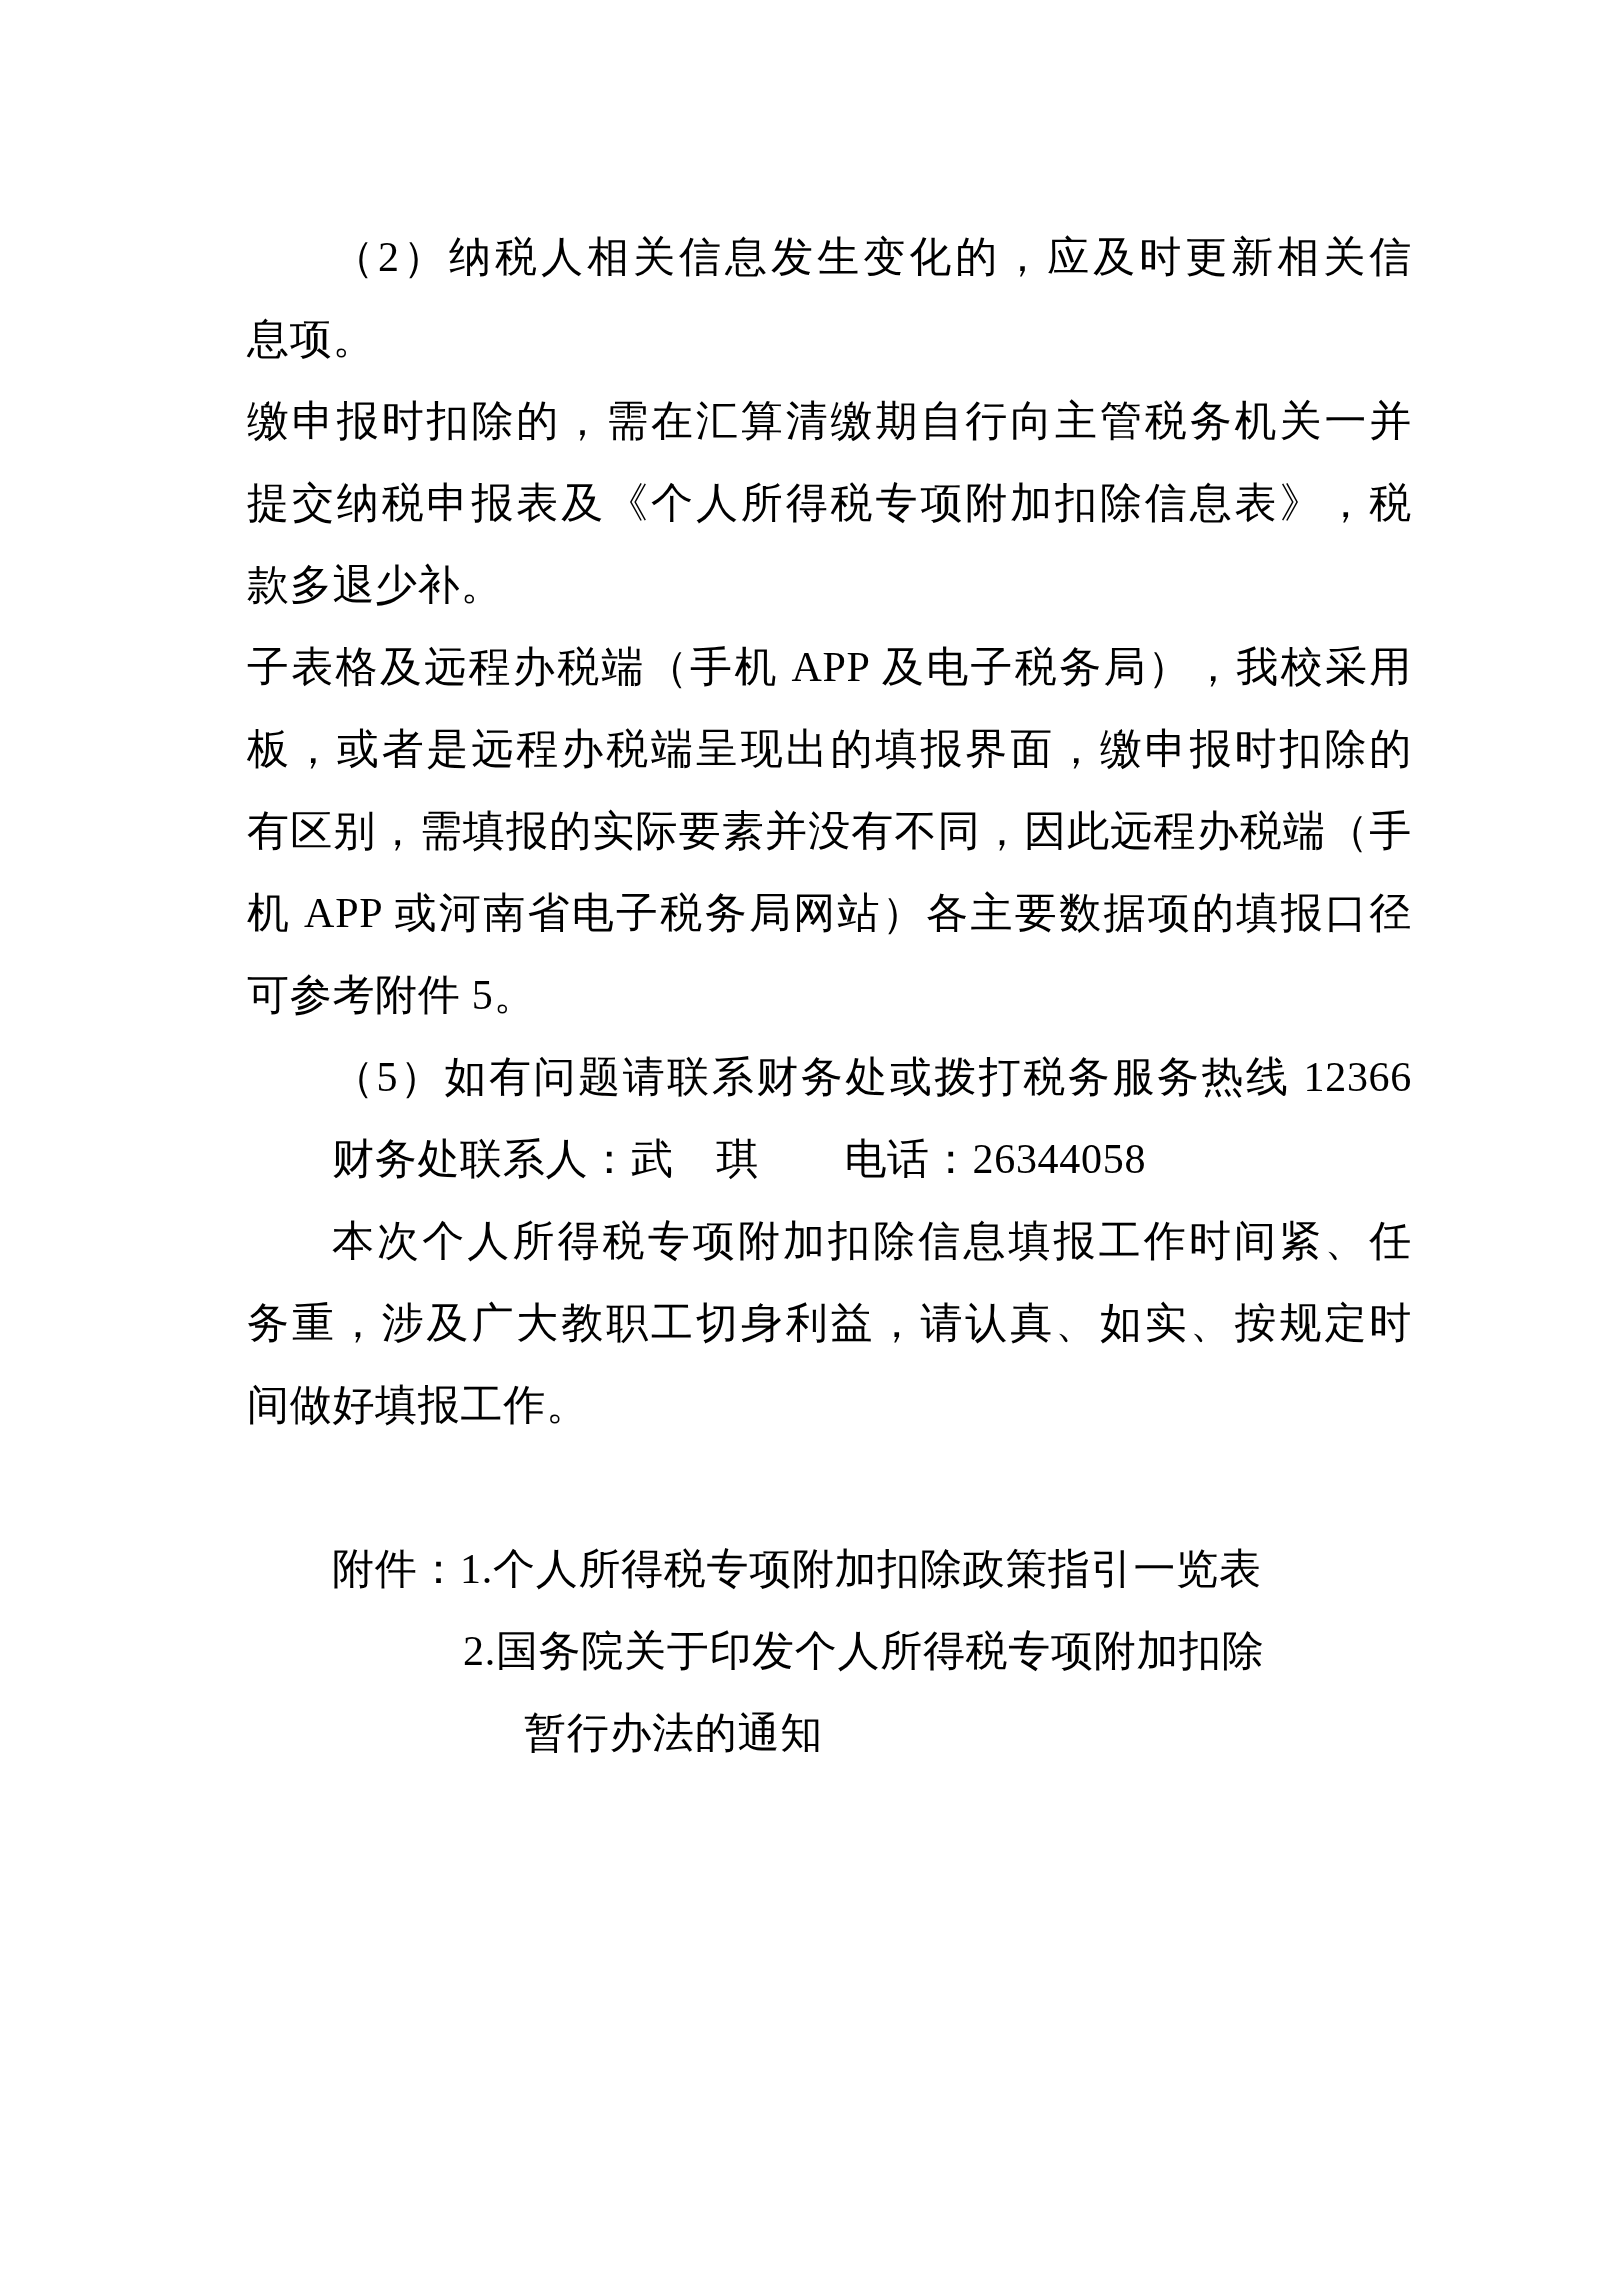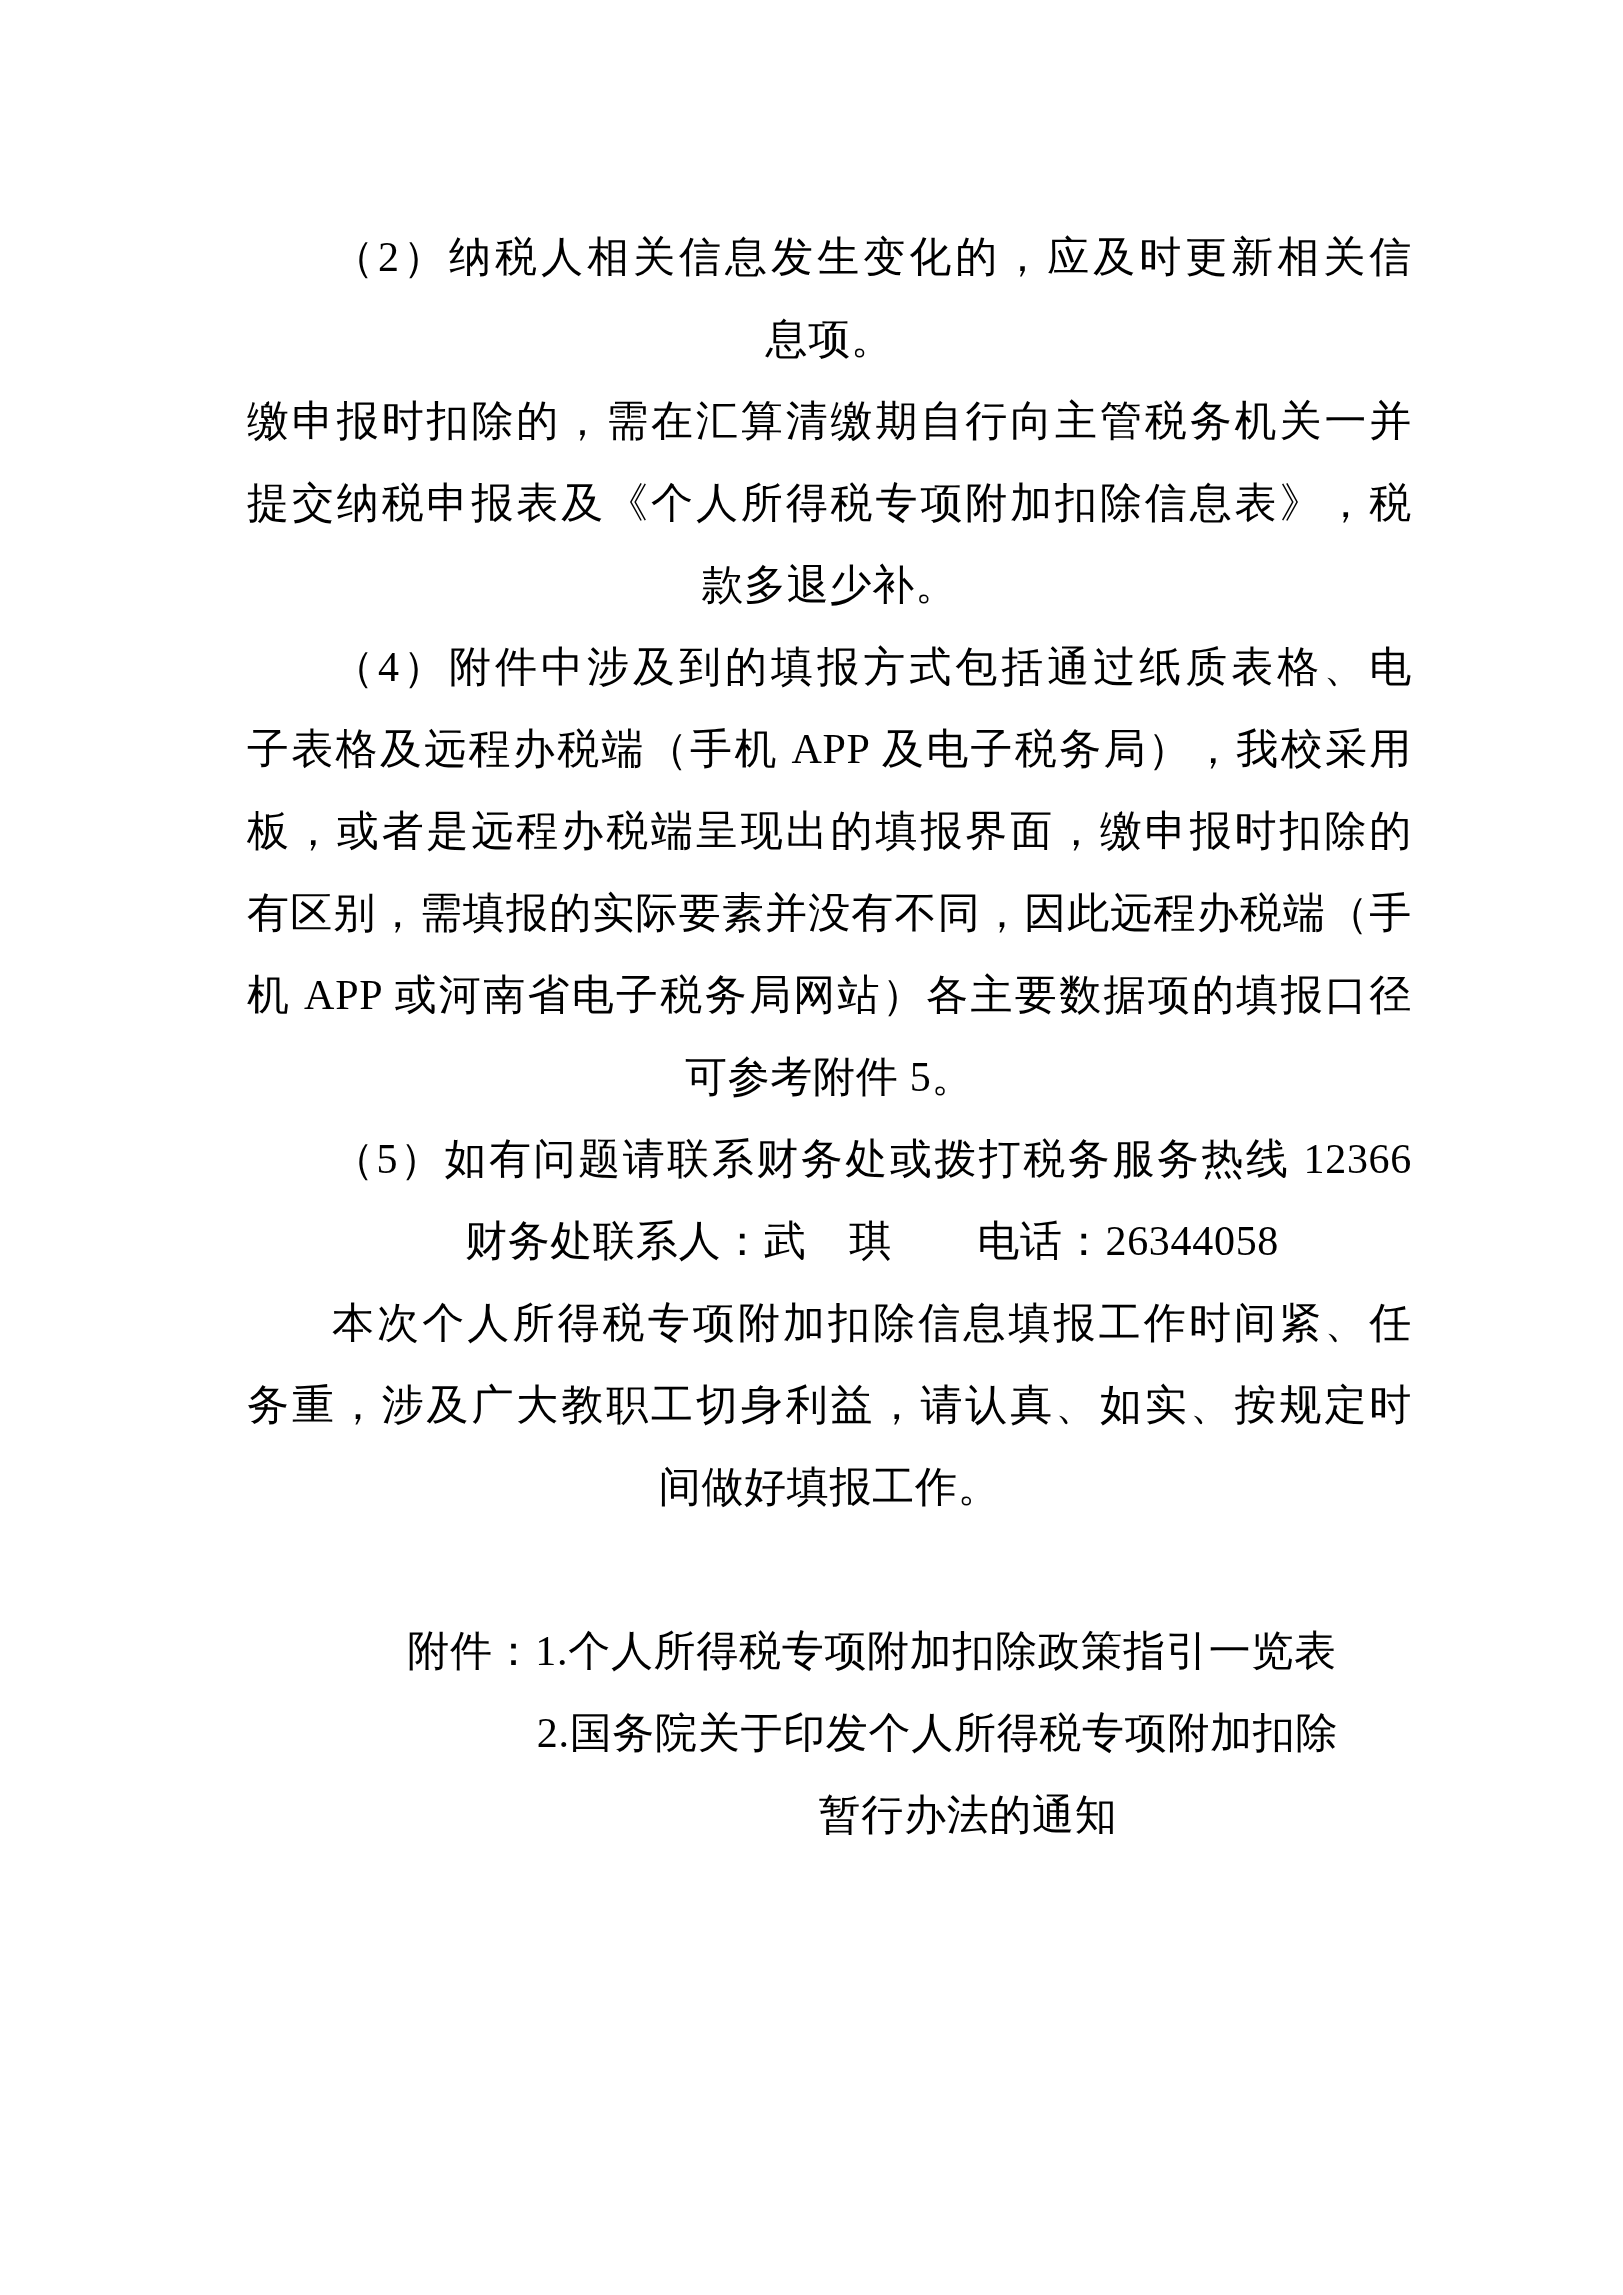--- a/index.html
+++ b/index.html
@@ -21,21 +21,21 @@
     left: 247px;
     top: 216px;
     width: 1165px;
     font-size: 42px;
     line-height: 82px;
     letter-spacing: 0.7px;
   }
   .line {
     height: 82px;
     white-space: pre-wrap;
-    text-align: center;
+    text-align: left;
   }
   
   .j {
     text-align: justify;
     text-align-last: justify;
     text-justify: auto;
   }
   
   .indent   { padding-left: 85px; }
   
@@ -47,21 +47,20 @@
 </head>
 <body>
 
 <div class="page">
   <div class="textblock">
     <div class="line j indent">（2）纳税人相关信息发生变化的，应及时更新相关信</div>
     <div class="line">息项。</div>
     <div class="line j">缴申报时扣除的，需在汇算清缴期自行向主管税务机关一并</div>
     <div class="line j">提交纳税申报表及《个人所得税专项附加扣除信息表》，税</div>
     <div class="line">款多退少补。</div>
-    <div class="line j indent">（4）附件中涉及到的填报方式包括通过纸质表格、电</div>
     <div class="line j">子表格及远程办税端（手机 APP 及电子税务局），我校采用</div>
     <div class="line j">板，或者是远程办税端呈现出的填报界面，缴申报时扣除的</div>
     <div class="line j">有区别，需填报的实际要素并没有不同，因此远程办税端（手</div>
     <div class="line j">机 APP 或河南省电子税务局网站）各主要数据项的填报口径</div>
     <div class="line">可参考附件 5。</div>
     <div class="line j indent">（5）如有问题请联系财务处或拨打税务服务热线 12366</div>
     <div class="line indent">财务处联系人：武　琪　　电话：26344058</div>
     <div class="line j indent">本次个人所得税专项附加扣除信息填报工作时间紧、任</div>
     <div class="line j">务重，涉及广大教职工切身利益，请认真、如实、按规定时</div>
     <div class="line">间做好填报工作。</div>

